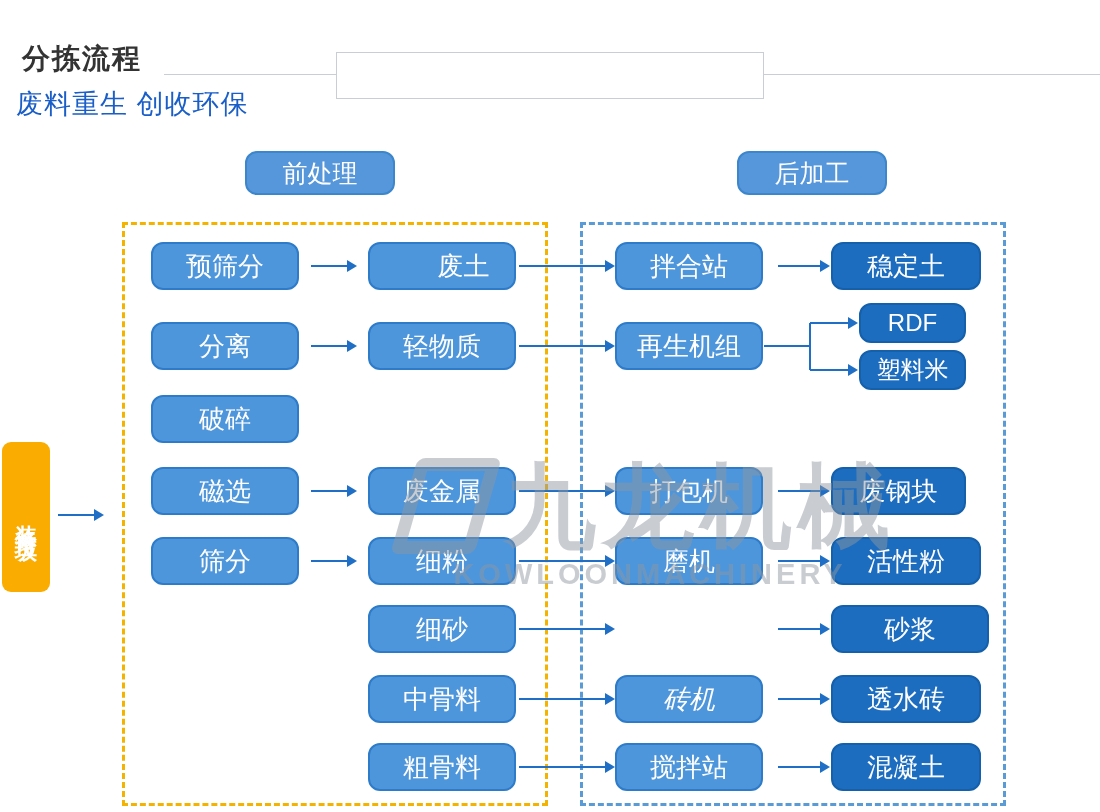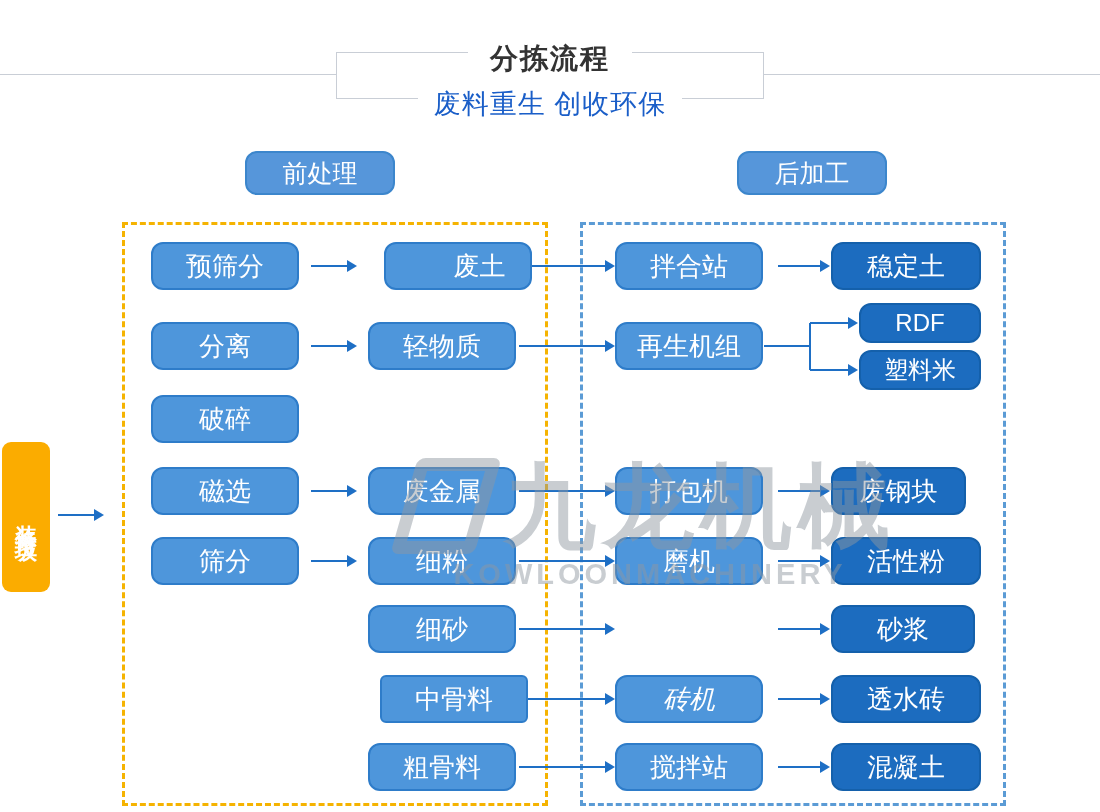--- a/index.html
+++ b/index.html
@@ -2,42 +2,42 @@
 <html><head>
 <meta charset="utf-8">
 <style>
   html,body{margin:0;padding:0;background:#fff;}
   body{font-family:"Liberation Sans","DejaVu Sans",sans-serif;}
   .canvas{position:relative;width:1100px;height:812px;background:#fff;overflow:hidden;}
 
   
   .h-line{position:absolute;height:1px;background:#c9ced6;top:74px;}
   .h-frame{position:absolute;left:336px;top:52px;width:428px;height:47px;border:1px solid #c9ced6;box-sizing:border-box;}
-  .h-title-row{position:absolute;left:0;width:1100px;text-align:center;z-index:5;}
+  .h-title-row{position:absolute;left:0;width:1100px;z-index:5;}
   .h-title-row.t1{top:40px;}
   .h-title-row.t2{top:86px;}
   .h-title{display:inline-block;background:#fff;padding:0 22px;font-size:28px;font-weight:bold;color:#333;letter-spacing:2px;}
   .h-sub{display:inline-block;background:#fff;padding:0 16px;font-size:27px;color:#1a5ec8;letter-spacing:1px;}
 
   
   .stage{position:absolute;width:150px;height:44px;background:#5696da;border:2px solid #3c86cc;border-radius:12px;box-sizing:border-box;display:flex;align-items:center;justify-content:center;color:#fff;font-size:25px;}
 
   
   .group{position:absolute;top:222px;width:426px;height:584px;box-sizing:border-box;}
   .group.yellow{left:122px;border:3px dashed #f5b301;}
   .group.blue{left:580px;border:3px dashed #5b9bd5;}
 
   
   .source{position:absolute;left:2px;top:442px;width:48px;height:150px;background:#fbac00;border-radius:9px;display:flex;align-items:center;justify-content:center;color:#fff;font-size:22px;font-weight:bold;writing-mode:vertical-rl;text-orientation:upright;letter-spacing:5px;z-index:10;}
 
   
   .node{position:absolute;width:148px;height:48px;border-radius:12px;box-sizing:border-box;display:flex;align-items:center;justify-content:center;color:#fff;font-size:26px;z-index:10;}
   .node.light{background:#4e96db;border:2px solid #2e7cc9;}
   .node.dark{background:#1c6cbf;border:2px solid #1460ab;}
-  .node.small{width:122px;height:40px;font-size:24px;}
+  .node.small{width:107px;height:40px;font-size:24px;}
 
   
   .arrow,.line{position:absolute;height:2px;background:#1e6fc5;z-index:8;}
   .arrow::after{content:'';position:absolute;right:-10px;top:-5px;width:0;height:0;border-left:10px solid #1e6fc5;border-top:6px solid transparent;border-bottom:6px solid transparent;}
   .vline{position:absolute;width:2px;background:#1e6fc5;z-index:8;}
 
   
   .wm{position:absolute;left:382px;top:458px;width:536px;text-align:center;color:#8f98a1;opacity:.48;z-index:50;pointer-events:none;}
   .wm-row{display:flex;align-items:center;justify-content:center;}
   .wm-logo{display:inline-block;width:58px;height:70px;border:13px solid currentColor;border-radius:8px;transform:skewX(-16deg);margin-right:16px;}
@@ -67,41 +67,41 @@
 
   <div class="source">装修垃圾</div>
   <div class="arrow" style="left:58px;top:514px;width:36px;"></div>
 
   <div class="node light" style="left:151px;top:242px;">预筛分</div>
   <div class="node light" style="left:151px;top:322px;">分离</div>
   <div class="node light" style="left:151px;top:395px;">破碎</div>
   <div class="node light" style="left:151px;top:467px;">磁选</div>
   <div class="node light" style="left:151px;top:537px;">筛分</div>
 
-  <div class="node light" style="left:384px;top:242px;padding-left:43px;">废土</div>
+  <div class="node light" style="left:368px;top:242px;padding-left:43px;">废土</div>
   <div class="node light" style="left:368px;top:322px;">轻物质</div>
   <div class="node light" style="left:368px;top:467px;">废金属</div>
   <div class="node light" style="left:368px;top:537px;">细粉</div>
   <div class="node light" style="left:368px;top:605px;">细砂</div>
-  <div class="node light" style="left:380px;top:675px;border-radius:6px;">中骨料</div>
+  <div class="node light" style="left:368px;top:675px;">中骨料</div>
   <div class="node light" style="left:368px;top:743px;">粗骨料</div>
 
   <div class="node light" style="left:615px;top:242px;">拌合站</div>
   <div class="node light" style="left:615px;top:322px;">再生机组</div>
   <div class="node light" style="left:615px;top:467px;">打包机</div>
   <div class="node light" style="left:615px;top:537px;">磨机</div>
   <div class="node light" style="left:615px;top:675px;font-style:italic;">砖机</div>
   <div class="node light" style="left:615px;top:743px;">搅拌站</div>
 
   <div class="node dark" style="left:831px;top:242px;width:150px;">稳定土</div>
   <div class="node dark small" style="left:859px;top:303px;">RDF</div>
   <div class="node dark small" style="left:859px;top:350px;">塑料米</div>
   <div class="node dark" style="left:831px;top:467px;width:135px;">废钢块</div>
   <div class="node dark" style="left:831px;top:537px;width:150px;">活性粉</div>
-  <div class="node dark" style="left:831px;top:605px;width:144px;">砂浆</div>
+  <div class="node dark" style="left:831px;top:605px;width:158px;">砂浆</div>
   <div class="node dark" style="left:831px;top:675px;width:150px;">透水砖</div>
   <div class="node dark" style="left:831px;top:743px;width:150px;">混凝土</div>
 
   <div class="arrow" style="left:311px;top:265px;width:36px;"></div>
   <div class="arrow" style="left:311px;top:345px;width:36px;"></div>
   <div class="arrow" style="left:311px;top:490px;width:36px;"></div>
   <div class="arrow" style="left:311px;top:560px;width:36px;"></div>
 
   <div class="arrow" style="left:519px;top:265px;width:86px;"></div>
   <div class="arrow" style="left:519px;top:345px;width:86px;"></div>

